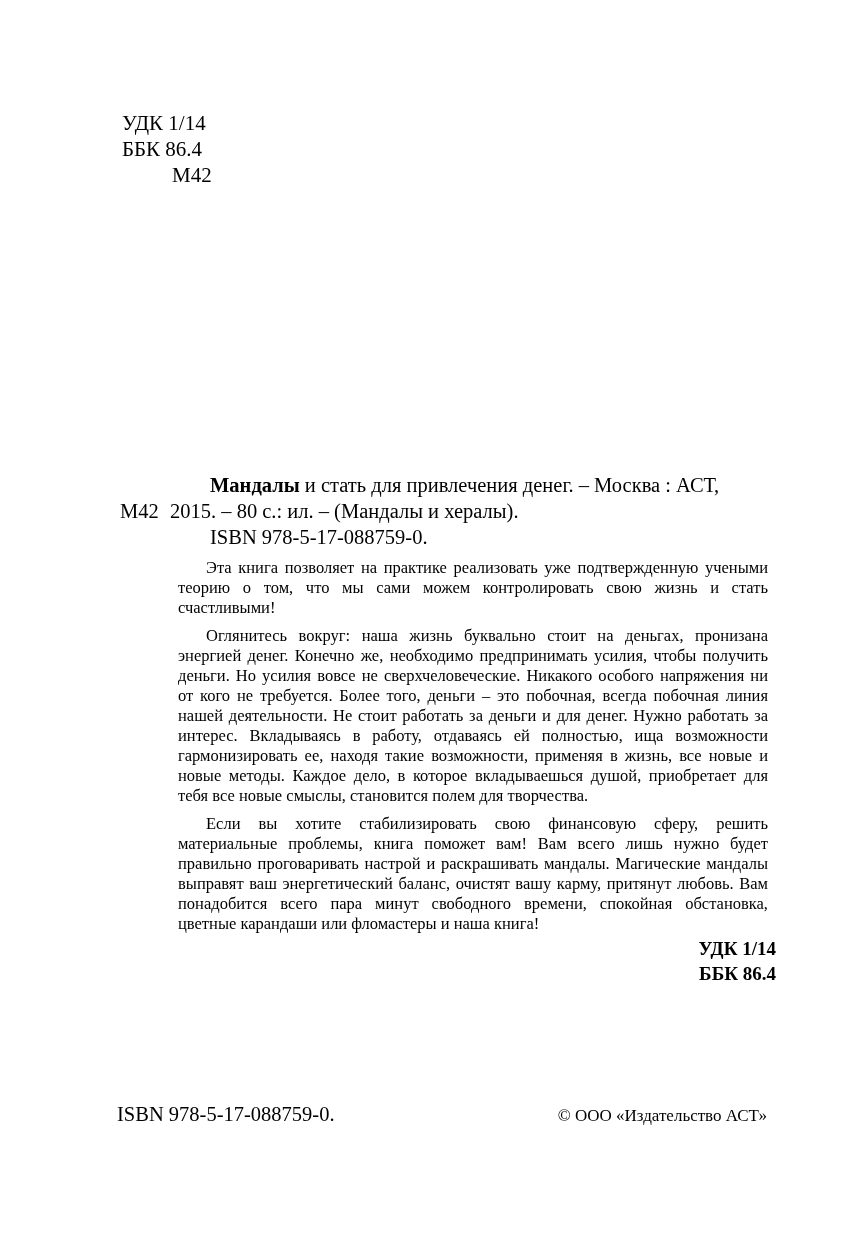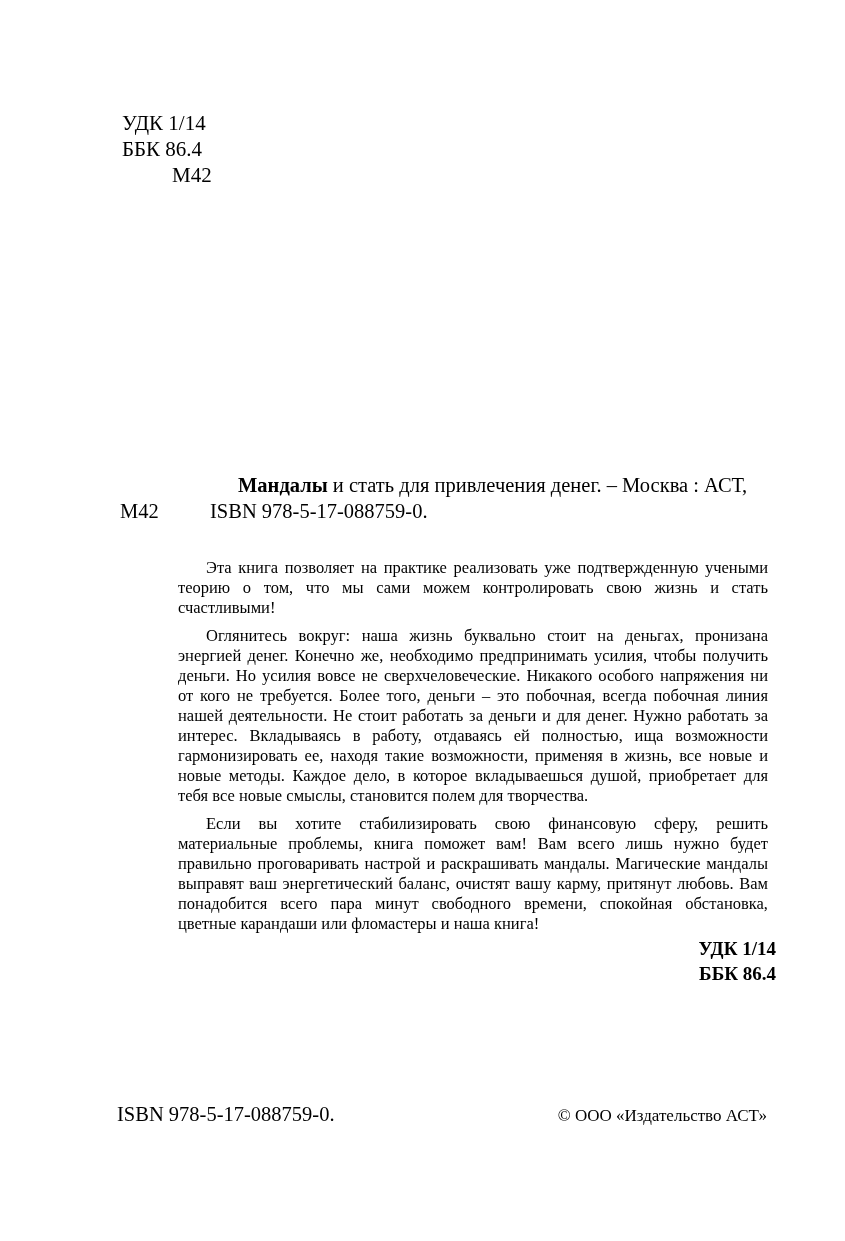--- a/index.html
+++ b/index.html
@@ -28,21 +28,21 @@
     position: absolute;
     left: 170px;
     top: 472px;
     font-size: 20.5px;
     line-height: 26px;
     white-space: nowrap;
   }
   .bib .line { position: relative; }
   .bib .indent { padding-left: 40px; }
   .bib .code { position: absolute; left: -50px; top: 0; }
-  .bib .title { font-weight: bold; margin-left: 28px; }
+  .bib .title { font-weight: bold; }
 
   
   .annotation {
     position: absolute;
     left: 170px;
     top: 550px;
     width: 606px;
     font-size: 16.5px;
     line-height: 20px;
     text-align: justify;
@@ -80,21 +80,21 @@
 <body>
 
 <div class="top-codes">
   <div>УДК 1/14</div>
   <div>ББК 86.4</div>
   <div class="m42">М42</div>
 </div>
 
 <div class="bib">
   <div class="line indent"><span class="title">Мандалы</span><span> и стать для привлечения денег. – Москва : АСТ,</span></div>
-  <div class="line"><span class="code">М42</span></div>
+  <div class="line"><span class="code">М42</span><span>2015. – 80 с.: ил. – (Мандалы и хералы).</span></div>
   <div class="line indent">ISBN 978-5-17-088759-0.</div>
 </div>
 
 <div class="annotation">
   <p>Эта книга позволяет на практике реализовать уже подтвержденную учеными теорию о том, что мы сами можем контролировать свою жизнь и стать счастливыми!</p>
   <p>Оглянитесь вокруг: наша жизнь буквально стоит на деньгах, пронизана энергией денег. Конечно же, необходимо предпринимать усилия, чтобы получить деньги. Но усилия вовсе не сверхчеловеческие. Никакого особого напряжения ни от кого не требуется. Более того, деньги – это побочная, всегда побочная линия нашей деятельности. Не стоит работать за деньги и для денег. Нужно работать за интерес. Вкладываясь в работу, отдаваясь ей полностью, ища возможности гармонизировать ее, находя такие возможности, применяя в жизнь, все новые и новые методы. Каждое дело, в которое вкладываешься душой, приобретает для тебя все новые смыслы, становится полем для творчества.</p>
   <p>Если вы хотите стабилизировать свою финансовую сферу, решить материальные проблемы, книга поможет вам! Вам всего лишь нужно будет правильно проговаривать настрой и раскрашивать мандалы. Магические мандалы выправят ваш энергетический баланс, очистят вашу карму, притянут любовь. Вам понадобится всего пара минут свободного времени, спокойная обстановка, цветные карандаши или фломастеры и наша книга!</p>
 </div>
 
 <div class="bottom-codes">

